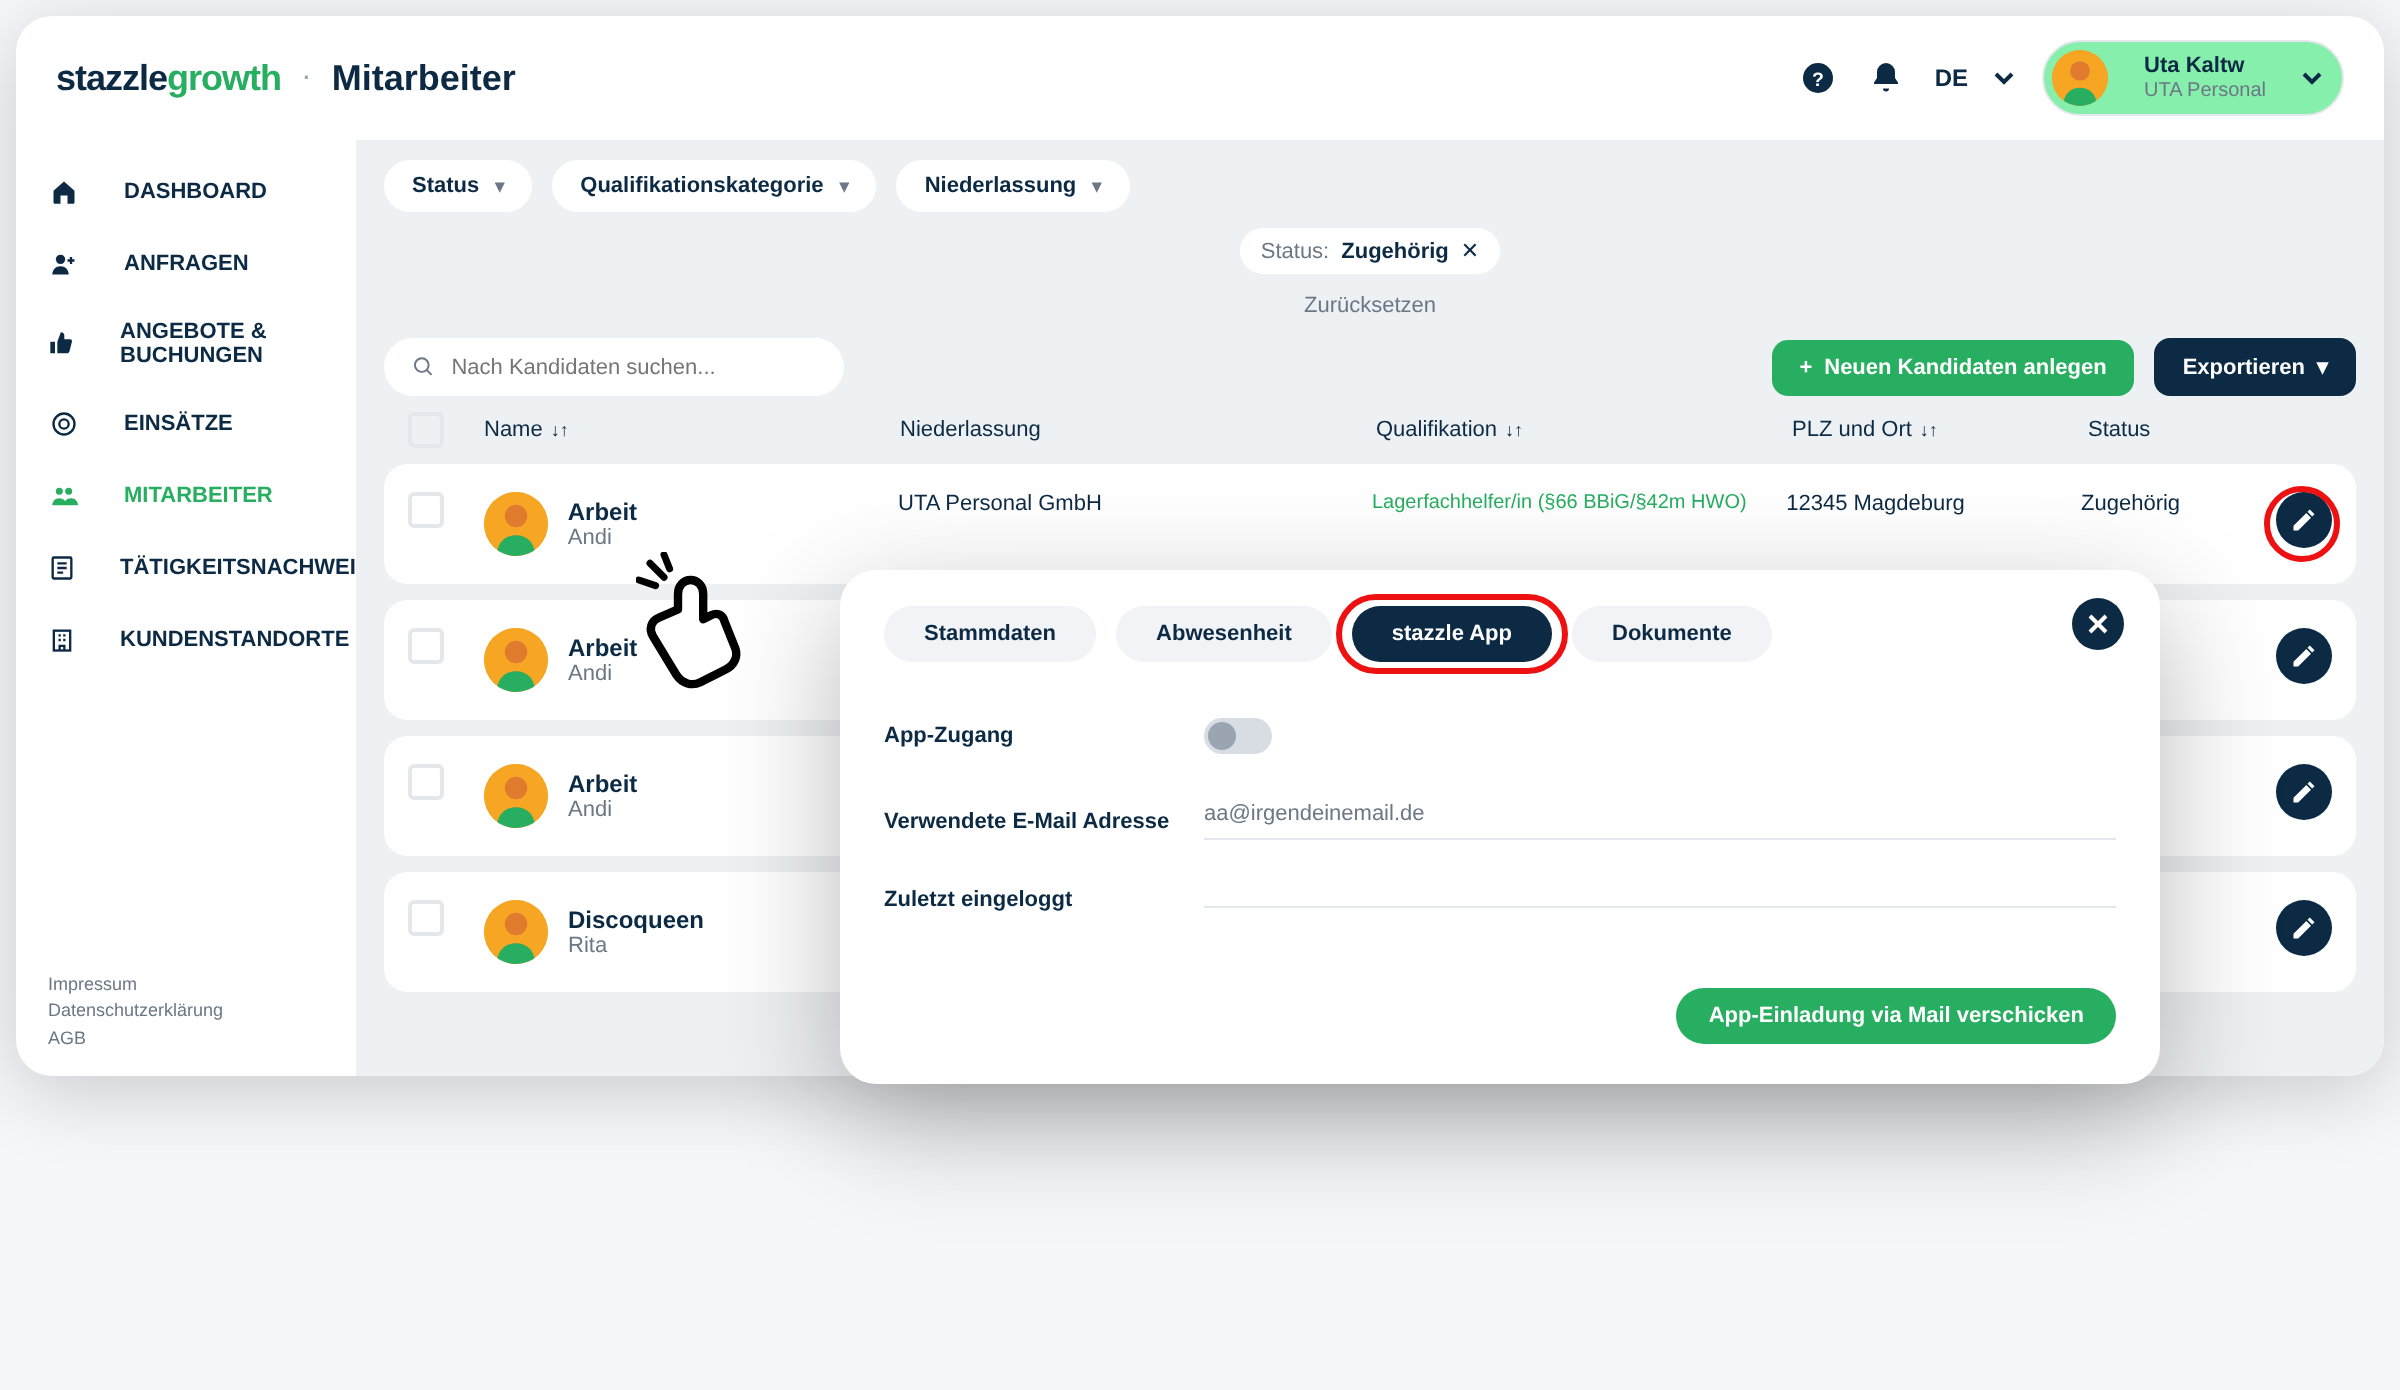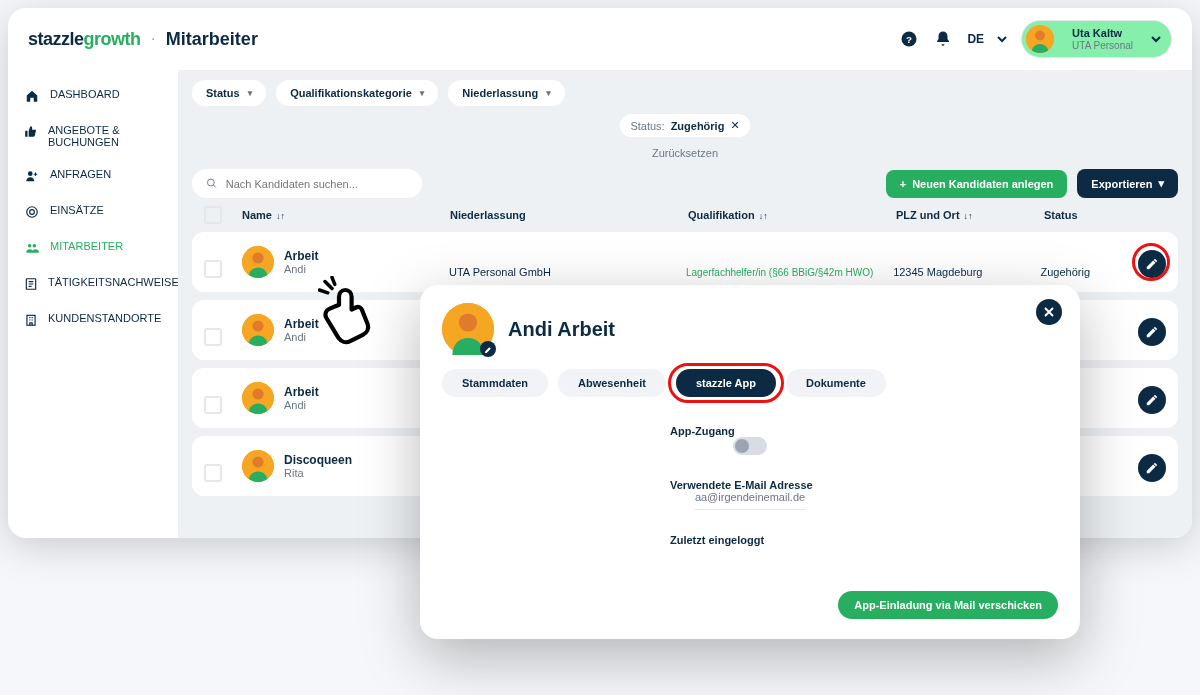--- a/index.html
+++ b/index.html
@@ -22,21 +22,21 @@
 .avatar-md { width:32px; height:32px; background:#f6a623; }
 .avatar-lg { width:52px; height:52px; border-radius:50%; background:#f6a623; position:relative; }
 .avatar-svg { width:100%; height:100%; }
 .user-name { font-size:11px; font-weight:700; color:#0c2a44; line-height:1.1; }
 .user-org { font-size:10px; color:#6b7785; line-height:1.1; }
 
 .body { display:flex; height:calc(100% - 54px); }
 
 
 .sidebar { width:170px; padding:8px 6px; border-right:1px solid transparent; display:flex; flex-direction:column; }
-.nav-item { display:flex; gap:10px; padding:10px 10px; font-size:11px; font-weight:400; color:#0c2a44; border-radius:6px; cursor:pointer; }
+.nav-item { display:flex; align-items:center; gap:22px; padding:10px 10px; font-size:11px; font-weight:700; color:#0c2a44; border-radius:6px; cursor:pointer; }
 .nav-item.active { color:#27ae60; }
 .nav-icon { width:16px; height:16px; display:flex; align-items:center; justify-content:center; }
 .footer-links { margin-top:auto; padding:6px 10px 12px; }
 .footer-links a { display:block; font-size:9px; color:#6b7785; text-decoration:none; cursor:pointer; line-height:1.5; }
 
 
 .main { flex:1; background:#eef1f4; padding:10px 14px; overflow:hidden; position:relative; }
 .filter-row { display:flex; gap:10px; margin-bottom:8px; }
 .pill { background:#fff; border-radius:18px; padding:7px 14px; font-size:11px; font-weight:600; color:#0c2a44; display:flex; align-items:center; gap:8px; cursor:pointer; }
 .pill .chev { font-size:9px; color:#6b7785; }
@@ -46,31 +46,31 @@
 .reset { cursor:pointer; }
 
 .toolbar { display:flex; align-items:center; gap:10px; }
 .search { background:#fff; border-radius:20px; padding:8px 14px; display:flex; align-items:center; gap:8px; width:230px; }
 .search input { border:none; outline:none; font-size:11px; color:#6b7785; background:transparent; width:100%; }
 .spacer { flex:1; }
 .btn-primary, .btn-secondary { border-radius:8px; padding:8px 14px; font-size:11px; font-weight:700; display:flex; align-items:center; gap:6px; cursor:pointer; border:none; }
 .btn-primary { background:#27ae60; color:#fff; }
 .btn-secondary { background:#0c2a44; color:#fff; }
 
-.thead { display:flex; align-items:center; padding:8px 12px; font-size:11px; font-weight:700; color:#0c2a44; gap:8px; }
+.thead { display:flex; align-items:center; padding:8px 12px; font-size:11px; font-weight:400; color:#0c2a44; gap:8px; }
 .col-check { width:30px; }
 .col-name { width:200px; }
 .col-nied { width:230px; }
 .col-qual { width:200px; }
 .col-plz { width:140px; }
 .col-stat { width:90px; }
 .sort { font-size:9px; margin-left:4px; }
 
 .rows { display:flex; flex-direction:column; gap:8px; }
-.row { background:#fff; border-radius:12px; padding:14px 12px; display:flex; align-items:flex-end; gap:8px; font-size:11px; color:#0c2a44; position:relative; }
+.row { background:#fff; border-radius:12px; padding:14px 12px; display:flex; align-items:flex-start; gap:8px; font-size:11px; color:#0c2a44; position:relative; }
 .row .name-cell { display:flex; align-items:center; gap:10px; width:200px; }
 .name-cell .nm { font-weight:700; font-size:12px; }
 .name-cell .sub { color:#6b7785; font-size:11px; }
 .check { width:18px; height:18px; border:2px solid #e4e7eb; border-radius:3px; }
 .qual-link { color:#27ae60; font-size:10px; }
 .edit-btn { width:28px; height:28px; border-radius:50%; background:#0c2a44; display:flex; align-items:center; justify-content:center; cursor:pointer; margin-left:auto; }
 .edit-highlight { position:absolute; right:8px; top:50%; transform:translateY(-50%); width:38px; height:38px; border:3px solid #e11; border-radius:50%; pointer-events:none; }
 
 .cursor-hand { position:absolute; left:310px; top:268px; z-index:5; pointer-events:none; }
 
@@ -80,21 +80,21 @@
 .panel-head { display:flex; align-items:center; gap:14px; margin-bottom:14px; }
 .panel-title { font-size:20px; font-weight:700; color:#0c2a44; }
 .avatar-edit { position:absolute; right:-2px; bottom:-2px; width:16px; height:16px; border-radius:50%; background:#0c2a44; display:flex; align-items:center; justify-content:center; }
 
 .tabs { display:flex; gap:10px; margin-bottom:16px; }
 .tab { background:#f1f3f6; border-radius:20px; padding:8px 20px; font-size:11px; font-weight:600; color:#0c2a44; cursor:pointer; }
 .tab.active { background:#0c2a44; color:#fff; }
 .tab-highlight { position:relative; }
 .tab-highlight::after { content:''; position:absolute; inset:-6px -8px; border:3px solid #e11; border-radius:22px; pointer-events:none; }
 
-.form-row { display:flex; align-items:center; padding:12px 0; font-size:11px;flex-direction:column; }
+.form-row { display:flex; align-items:center; padding:12px 0; font-size:11px; }
 .form-row .lbl { width:160px; font-weight:700; color:#0c2a44; }
 .form-row .val { flex:1; color:#6b7785; border-bottom:1px solid #e4e7eb; padding-bottom:6px; }
 .toggle { width:34px; height:18px; border-radius:10px; background:#d8dde3; position:relative; cursor:pointer; }
 .toggle::after { content:''; position:absolute; left:2px; top:2px; width:14px; height:14px; border-radius:50%; background:#9aa5b1; }
 .panel-footer { display:flex; justify-content:flex-end; margin-top:26px; }
 .btn-green { background:#27ae60; color:#fff; border-radius:18px; padding:8px 16px; font-size:11px; font-weight:700; cursor:pointer; border:none; }
 
 svg { display:block; }
 </style>
 </head>
@@ -150,34 +150,34 @@
         <span class="nav-icon">
             <svg width="14" height="14" viewBox="0 0 24 24" fill="#0c2a44">
               <path d="M3 11l9-8 9 8v10a1 1 0 01-1 1h-5v-7h-6v7H4a1 1 0 01-1-1z"></path>
             </svg>
           </span>
         <span>DASHBOARD</span>
       </div>
       <div class="nav-item">
         <span class="nav-icon">
             <svg width="14" height="14" viewBox="0 0 24 24" fill="#0c2a44">
-              <path d="M2 10h4v10H2zM8 10l3-8c2 0 3 1 3 3v3h5c1 0 2 1 1.5 2l-2 8c-.2 1-1 2-2 2H8z"></path>
-            </svg>
-          </span>
-        <span>ANGEBOTE &amp; BUCHUNGEN</span>
-      </div>
-      <div class="nav-item">
-        <span class="nav-icon">
-            <svg width="14" height="14" viewBox="0 0 24 24" fill="#0c2a44">
               <circle cx="9" cy="8" r="4"></circle>
               <path d="M2 21c0-4 3-7 7-7s7 3 7 7"></path>
               <path d="M18 6v6M15 9h6" stroke="#0c2a44" stroke-width="2"></path>
             </svg>
           </span>
         <span>ANFRAGEN</span>
+      </div>
+      <div class="nav-item">
+        <span class="nav-icon">
+            <svg width="14" height="14" viewBox="0 0 24 24" fill="#0c2a44">
+              <path d="M2 10h4v10H2zM8 10l3-8c2 0 3 1 3 3v3h5c1 0 2 1 1.5 2l-2 8c-.2 1-1 2-2 2H8z"></path>
+            </svg>
+          </span>
+        <span>ANGEBOTE &amp; BUCHUNGEN</span>
       </div>
       <div class="nav-item">
         <span class="nav-icon">
             <svg width="14" height="14" viewBox="0 0 24 24" fill="none" stroke="#0c2a44" stroke-width="2">
               <circle cx="12" cy="12" r="9"></circle>
               <circle cx="12" cy="12" r="4"></circle>
             </svg>
           </span>
         <span>EINSÄTZE</span>
       </div>
@@ -201,20 +201,25 @@
         <span>TÄTIGKEITSNACHWEISE</span>
       </div>
       <div class="nav-item">
         <span class="nav-icon">
             <svg width="14" height="14" viewBox="0 0 24 24" fill="none" stroke="#0c2a44" stroke-width="2">
               <rect x="5" y="4" width="14" height="17"></rect>
               <path d="M9 8h2M13 8h2M9 12h2M13 12h2M10 21v-4h4v4"></path>
             </svg>
           </span>
         <span>KUNDENSTANDORTE</span>
+      </div>
+      <div class="footer-links">
+        <a>Impressum</a>
+        <a>Datenschutzerklärung</a>
+        <a>AGB</a>
       </div>
     </div>
 
     <div class="main">
       <div class="filter-row">
         <div class="pill">
             <span>Status</span>
             <span class="chev">▾</span>
           </div>
         <div class="pill">
@@ -374,35 +379,20 @@
       </svg>
   </div>
 </div>
 
 <div class="detail-panel">
   <div class="panel-close">
     <svg width="12" height="12" viewBox="0 0 12 12">
         <path d="M2 2l8 8M10 2l-8 8" stroke="#fff" stroke-width="2"></path>
       </svg>
   </div>
-  <div class="panel-head">
-    <div class="avatar-lg">
-      <svg class="avatar-svg" viewBox="0 0 40 40">
-          <circle cx="20" cy="20" r="20" fill="#f6a623"></circle>
-          <circle cx="20" cy="15" r="7" fill="#e07b2e"></circle>
-          <path d="M8 40c0-8 5-13 12-13s12 5 12 13" fill="#27ae60"></path>
-        </svg>
-      <div class="avatar-edit">
-          <svg width="9" height="9" viewBox="0 0 24 24" fill="#fff">
-            <path d="M3 17l11-11 4 4L7 21H3v-4z"></path>
-          </svg>
-        </div>
-    </div>
-    <div class="panel-title">Andi Arbeit</div>
-  </div>
   <div class="tabs">
     <div class="tab">Stammdaten</div>
     <div class="tab">Abwesenheit</div>
     <div class="tab active tab-highlight">stazzle App</div>
     <div class="tab">Dokumente</div>
   </div>
   <div class="form-row">
     <div class="lbl">App-Zugang</div>
     <div class="toggle"></div>
   </div>

